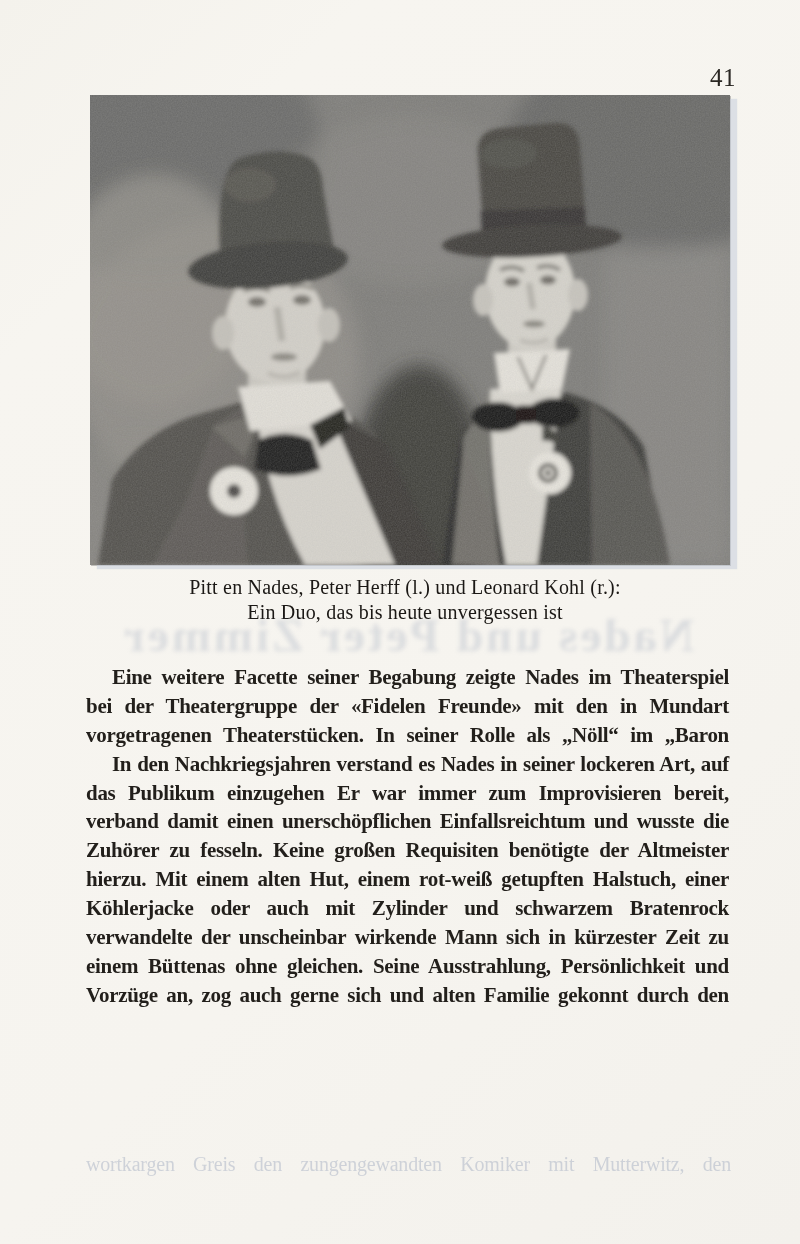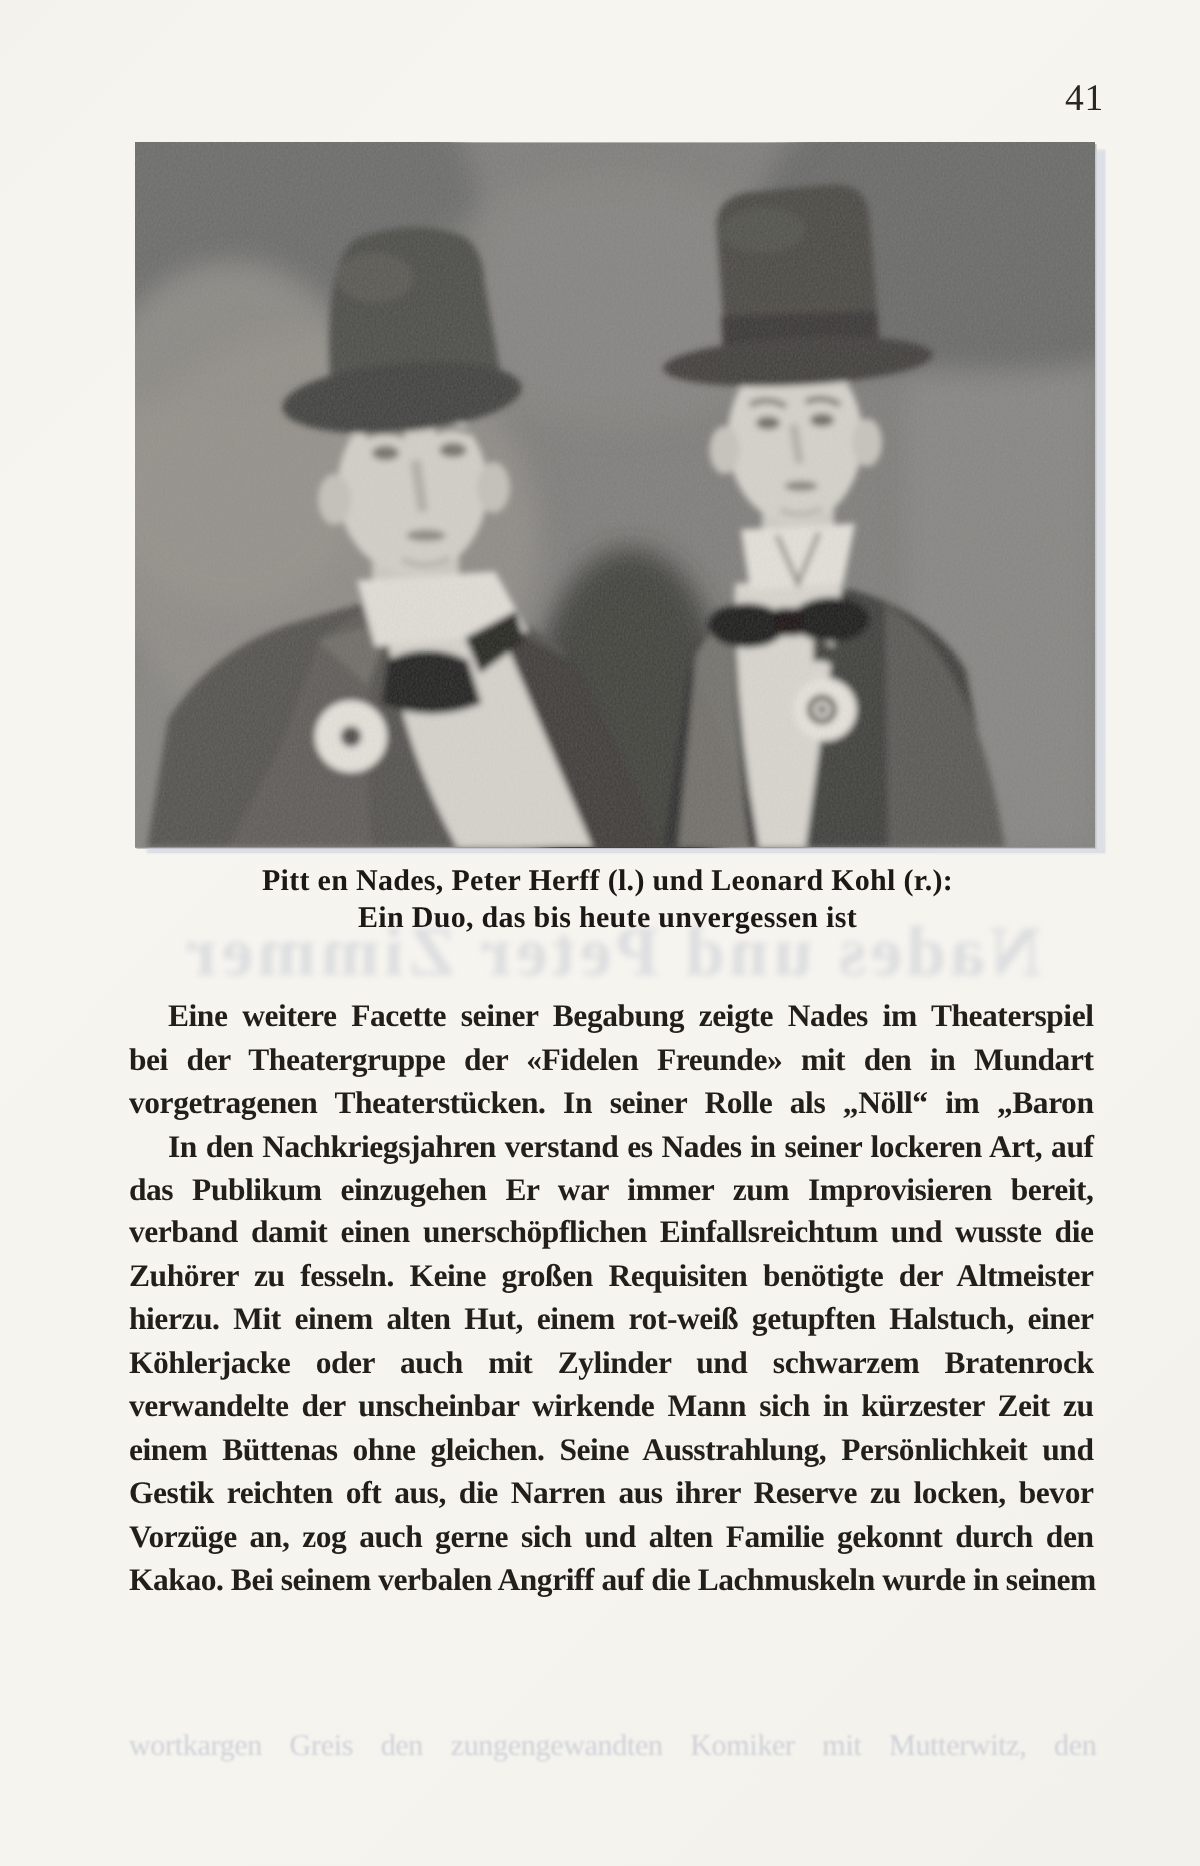--- a/index.html
+++ b/index.html
@@ -6,34 +6,34 @@
   .page{
     position:relative;
     width:800px;height:1244px;
     margin:0 auto;
     background:linear-gradient(135deg,#f4f2ec 0%,#f7f5f0 18%,#f6f4ef 60%,#f3f1ec 100%);
     overflow:hidden;
     font-family:"Liberation Serif","DejaVu Serif",serif;
     color:#24211d;
   }
   .page-number{
-    position:absolute;top:52px;right:64px;
+    position:absolute;top:64px;right:64px;
     font-size:25px;line-height:28px;color:#2a2723;
     letter-spacing:0.5px;
   }
   .photo-figure{position:absolute;left:90px;top:95px;width:640px;height:470px;margin:0;}
   .photo{
     width:640px;height:470px;overflow:hidden;
     box-shadow:7px 4px 1px rgba(198,206,220,0.55), 1px 1px 0 rgba(90,90,90,0.35);
     background:#7e7d7a;
   }
   .photo svg{display:block;}
   .caption{
     position:absolute;left:60px;top:575px;width:690px;
-    text-align:center;font-weight:700;font-size:20px;line-height:24.5px;
+    text-align:center;font-weight:400;font-size:20px;line-height:24.5px;
     color:#1b1815;letter-spacing:0.2px;
   }
   .ghost-headline{
     position:absolute;left:80px;top:604px;width:655px;height:62px;
     text-align:center;
     transform:scaleX(-1);
     font-weight:700;font-size:47px;line-height:62px;
     letter-spacing:3px;
     color:rgba(128,142,168,0.22);
     filter:blur(2px);
@@ -186,21 +186,19 @@
     </div>
     <div class="para">
       <span class="line indent">In den Nachkriegsjahren verstand es Nades in seiner lockeren Art, auf</span>
       <span class="line">das Publikum einzugehen Er war immer zum Improvisieren bereit,</span>
       <span class="line">verband damit einen unerschöpflichen Einfallsreichtum und wusste die</span>
       <span class="line">Zuhörer zu fesseln. Keine großen Requisiten benötigte der Altmeister</span>
       <span class="line">hierzu. Mit einem alten Hut, einem rot-weiß getupften Halstuch, einer</span>
       <span class="line">Köhlerjacke oder auch mit Zylinder und schwarzem Bratenrock</span>
       <span class="line">verwandelte der unscheinbar wirkende Mann sich in kürzester Zeit zu</span>
       <span class="line">einem Büttenas ohne gleichen. Seine Ausstrahlung, Persönlichkeit und</span>
-      <span class="line">Gestik reichten oft aus, die Narren aus ihrer Reserve zu locken, bevor</span>
       <span class="line">Vorzüge an, zog auch gerne sich und alten Familie gekonnt durch den</span>
-      <span class="line">Kakao. Bei seinem verbalen Angriff auf die Lachmuskeln wurde in seinem</span>
     </div>
   </div>
 
   <div class="ghost-bottom">wortkargen Greis den zungengewandten Komiker mit Mutterwitz, den</div>
 
 </div>
 
 </body></html>

